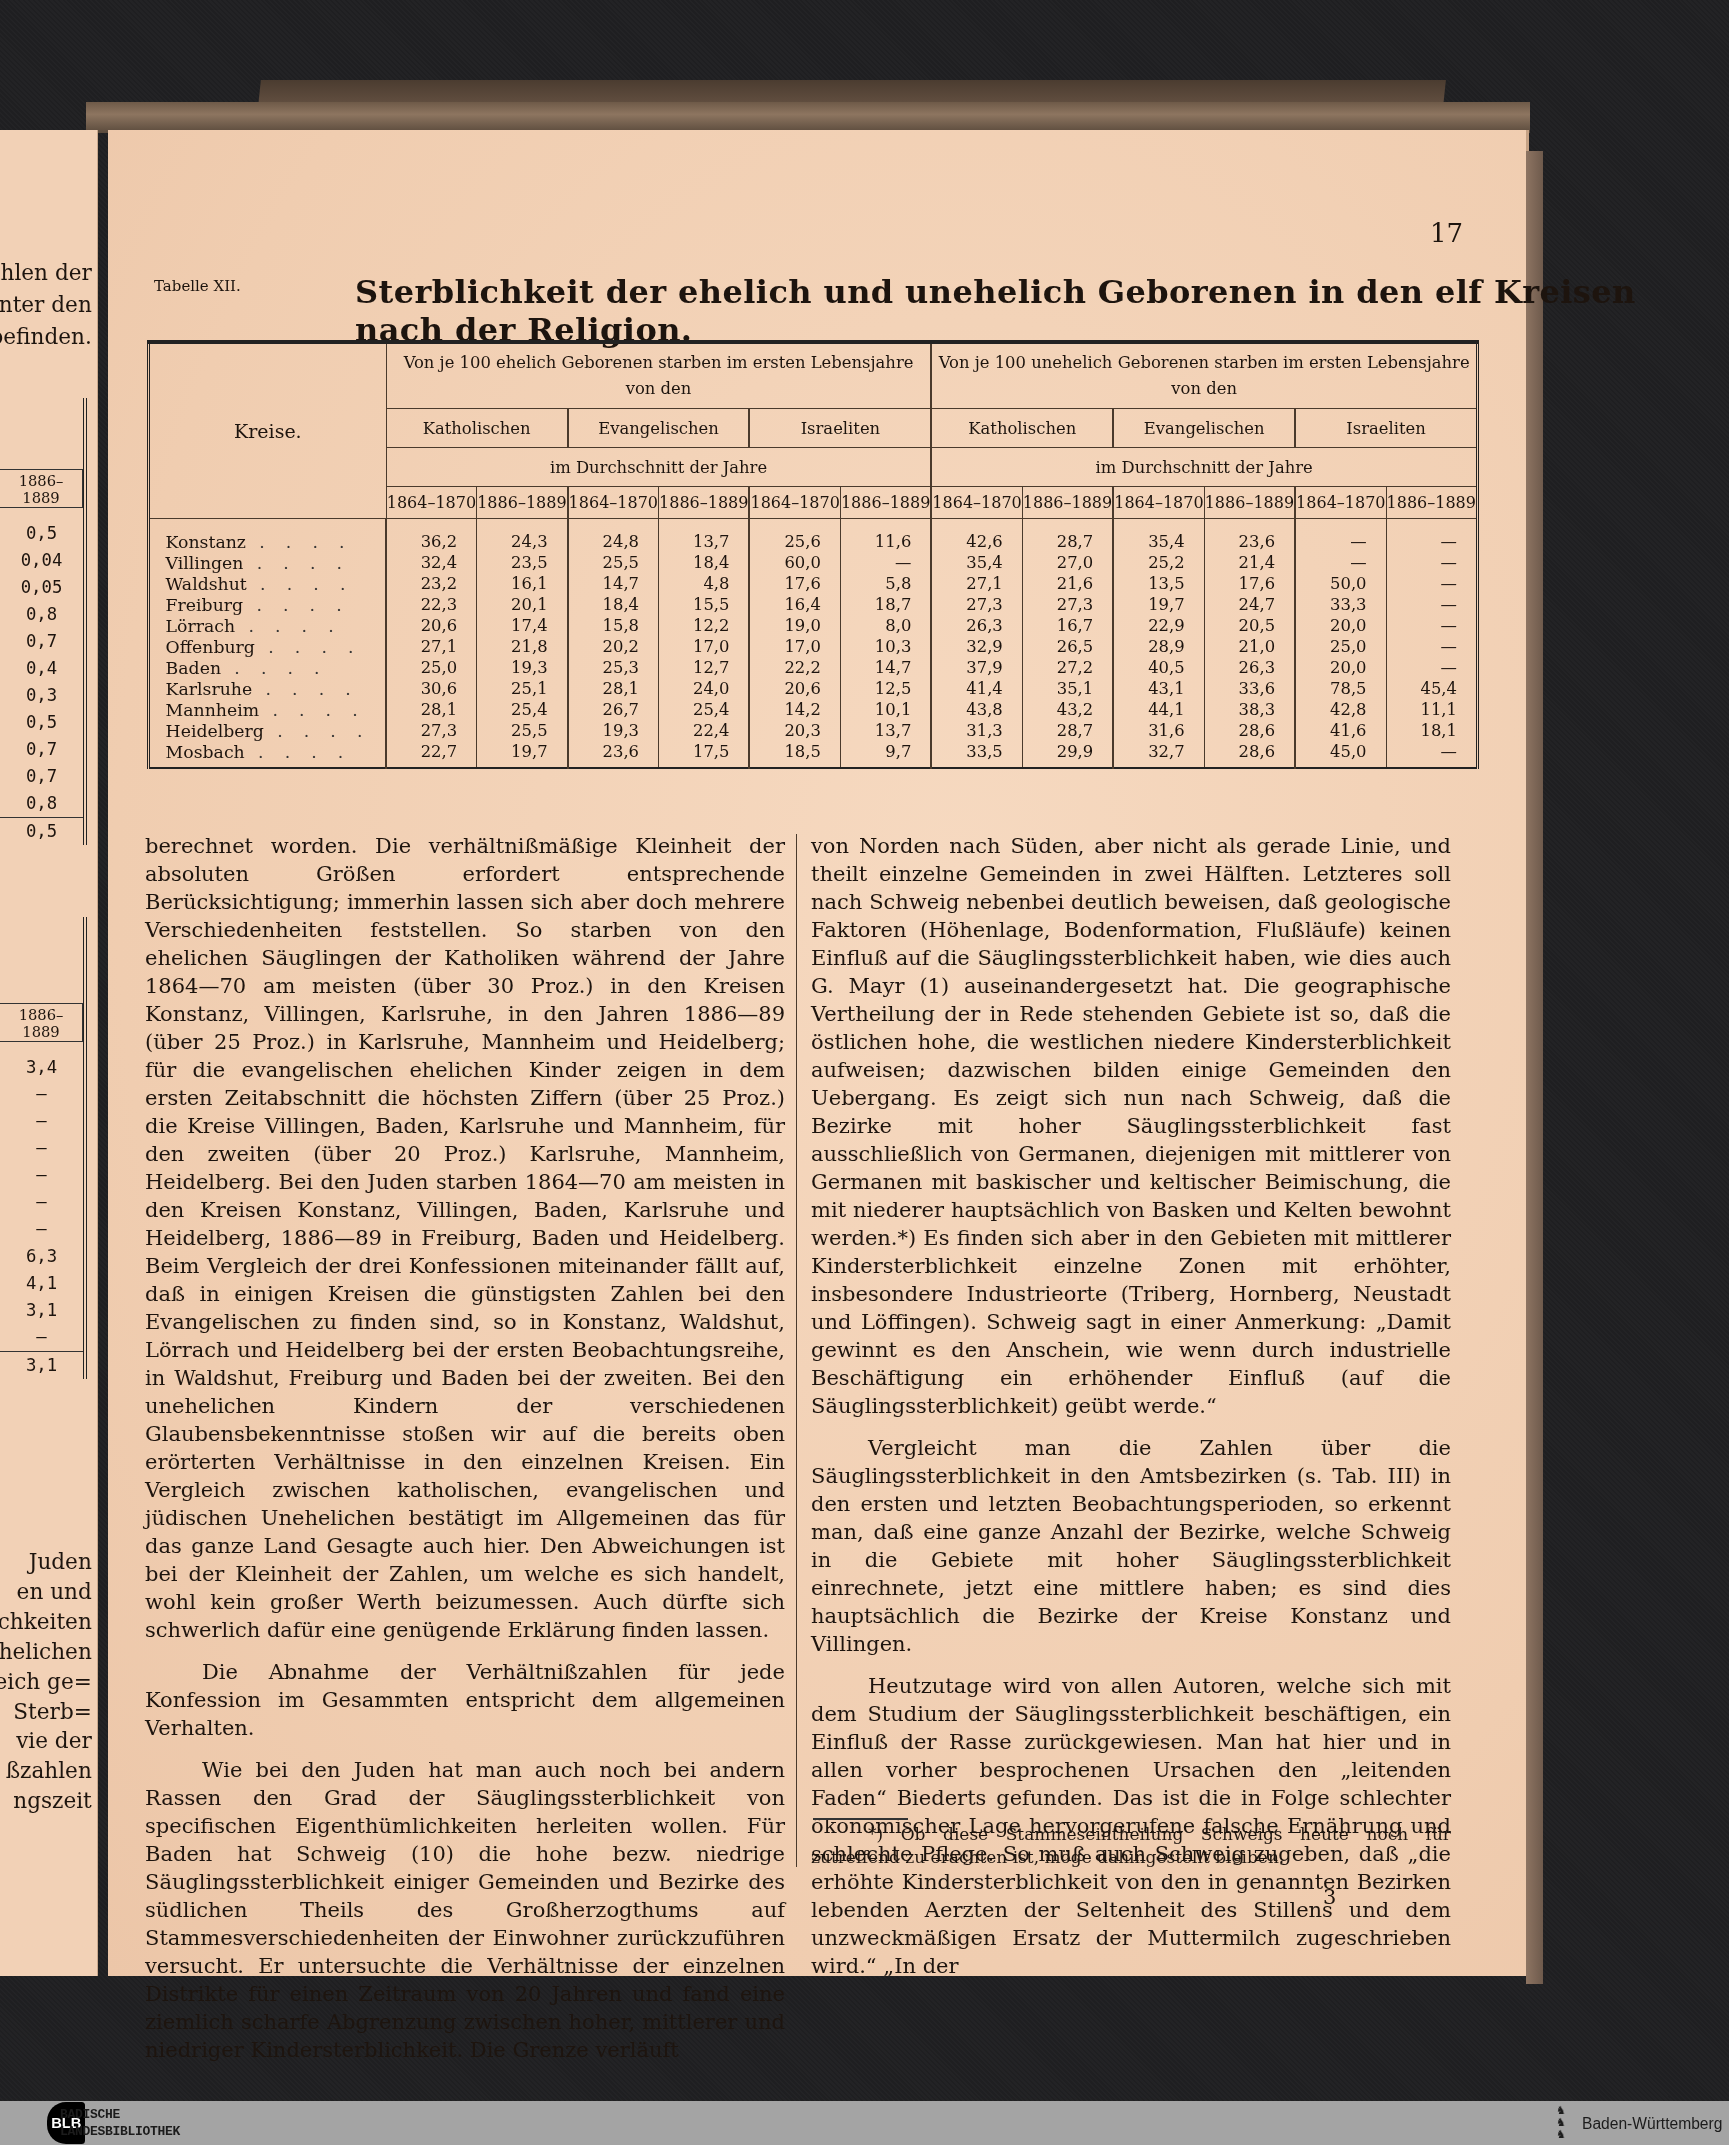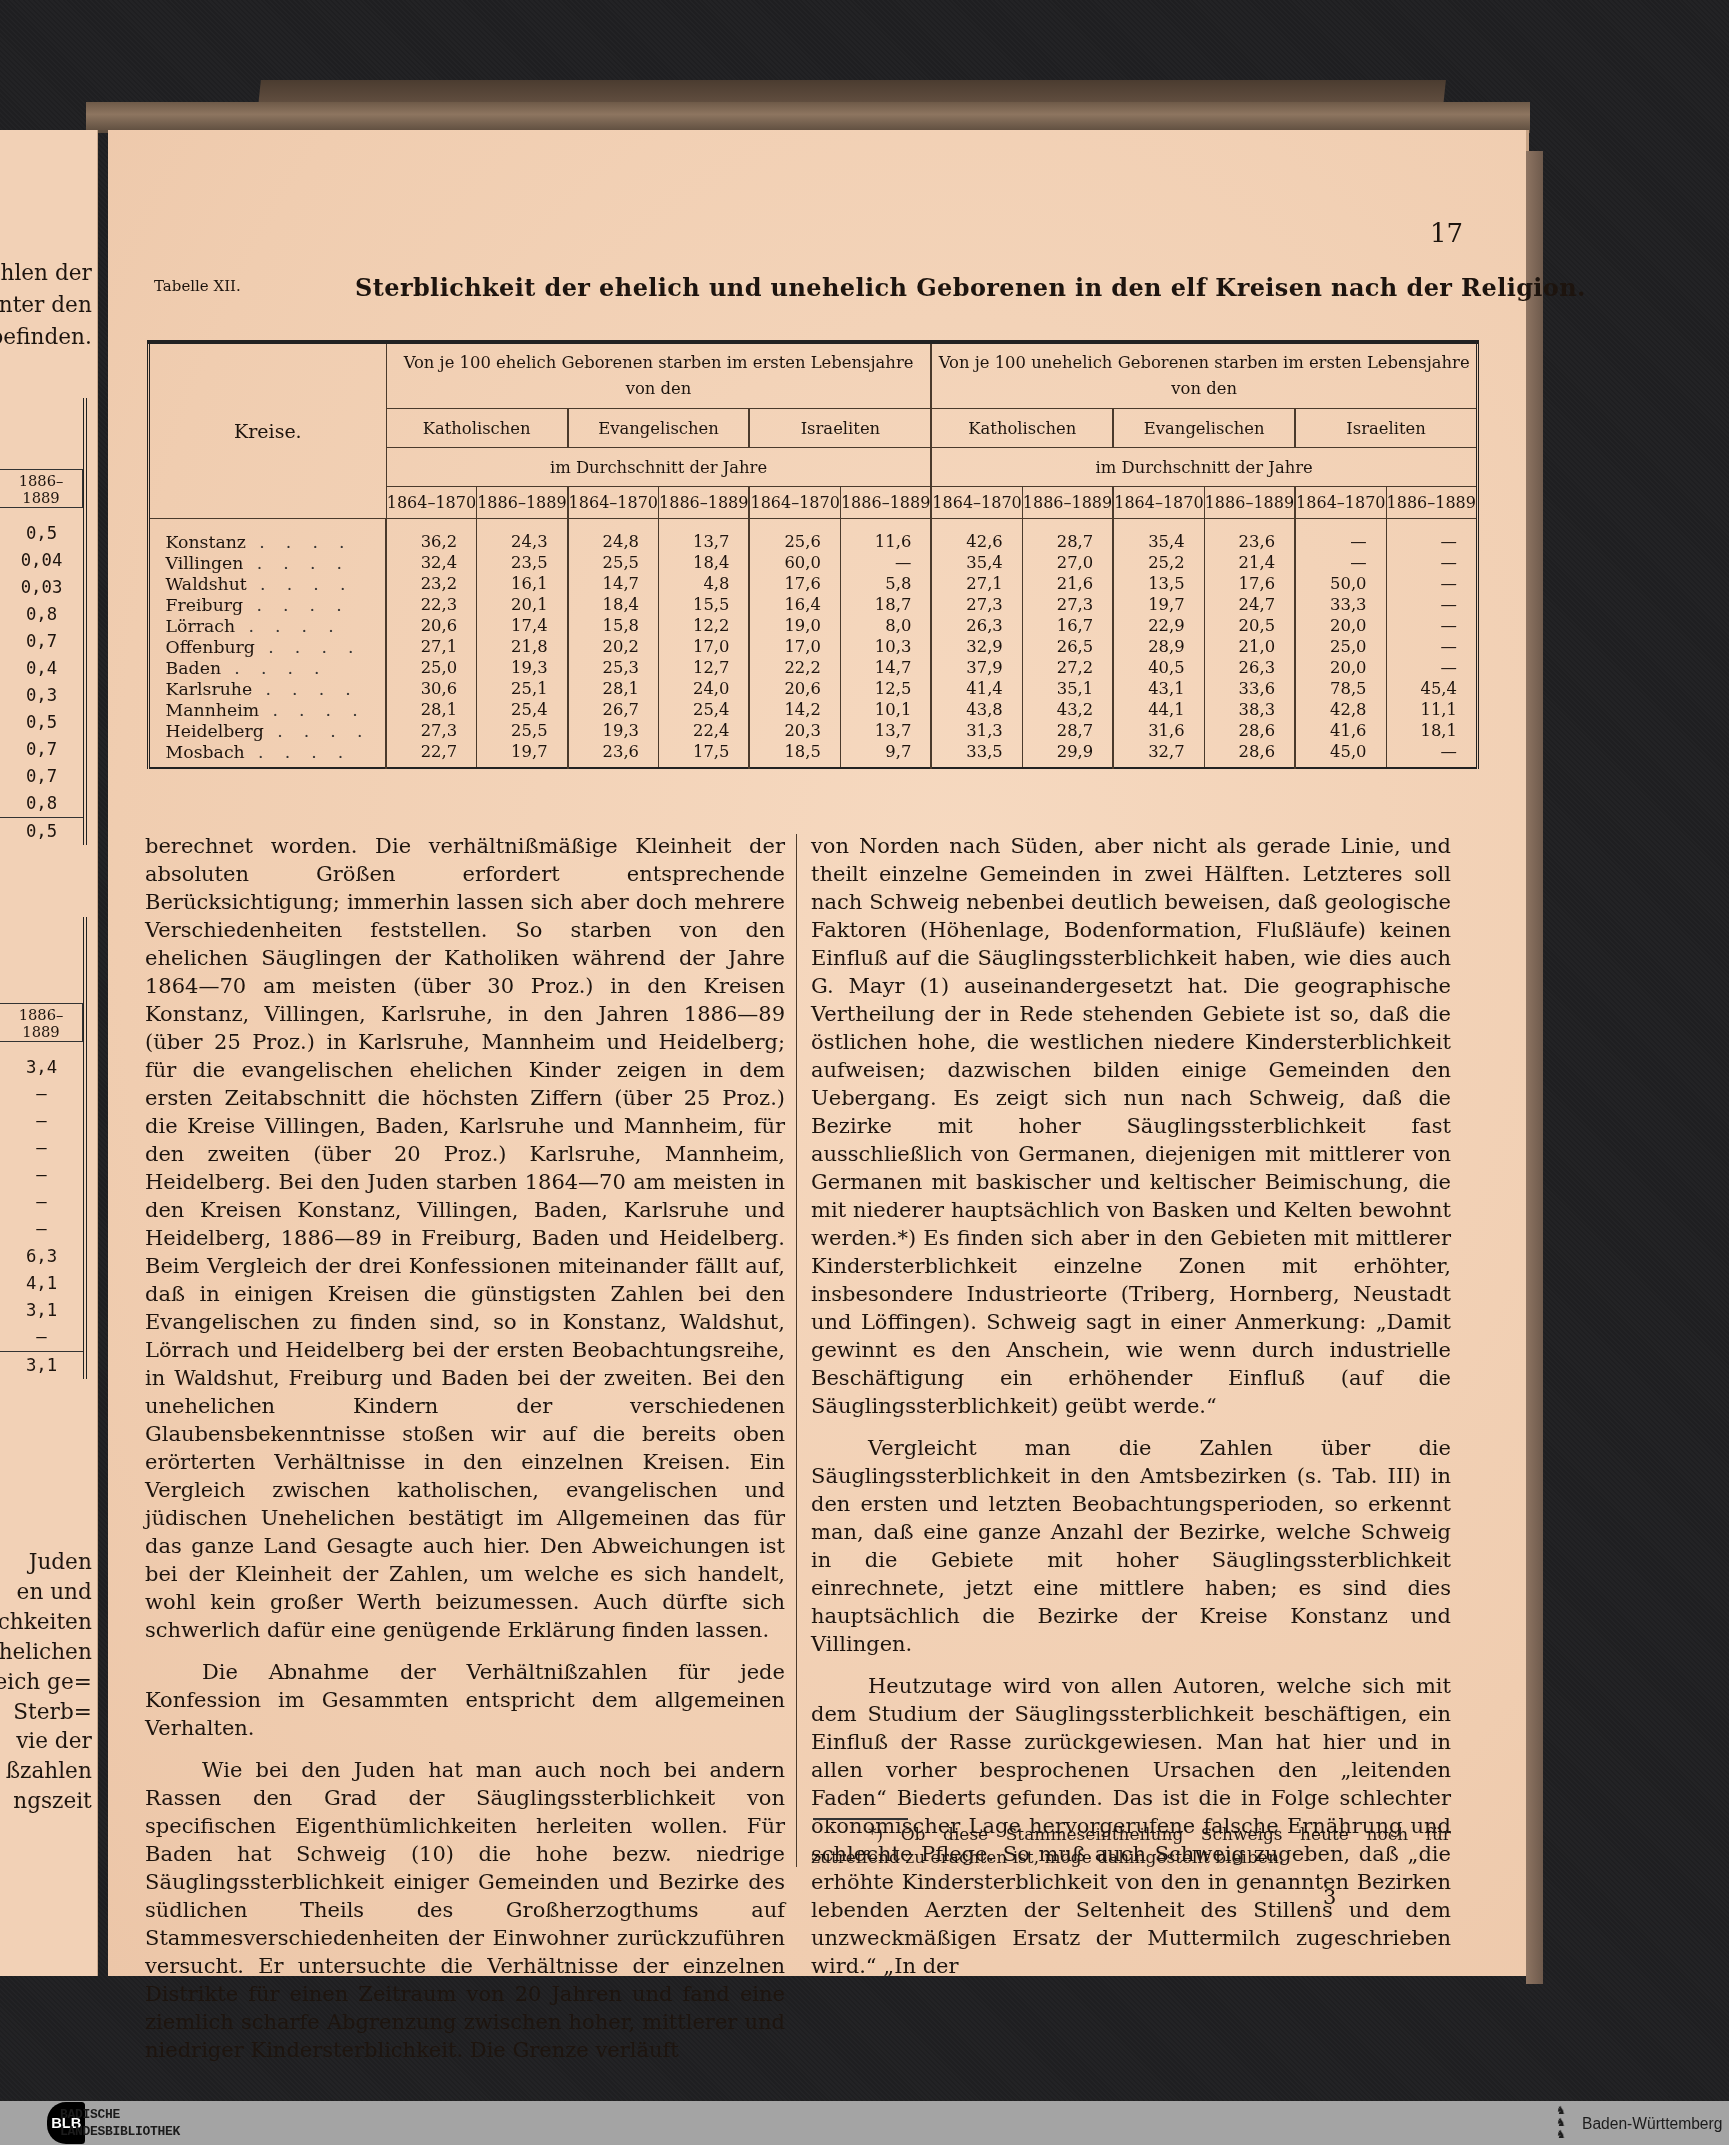--- a/index.html
+++ b/index.html
@@ -40,21 +40,21 @@
     background:#f4d2b6;
     background-image: radial-gradient(ellipse at 60% 40%, #f6d9c0 0%, #f0cdb0 70%, #ecc6a8 100%);
     border-right:3.5px solid #c4a184;
   }
   .page-edge-right {
     position:absolute; left:1526px; top:151px; width:17.3px; height:1833px;
     background:linear-gradient(90deg,#8d7462,#6e5a4c);
   }
   .page-number { position:absolute; left:1422px; top:218px; font-size:26px;margin-left:8px; }
   .table-label { position:absolute; left:154px; top:277px; font-size:15px; }
-  .table-title { position:absolute; left:355px; top:273px; font-size:24px; font-weight:bold; letter-spacing:0.4px; }
+  .table-title { position:absolute; left:355px; top:273px; font-size:32px; font-weight:bold; letter-spacing:0.4px; }
 
   .data-table {
     position:absolute; left:147px; top:340px; width:1306px;
     border-collapse:collapse;
     border-top:4.3px solid #222; border-left:3.5px double #222; border-right:3.5px double #222; border-bottom:2.6px solid #222;
     font-size:17.3px;
   }
   .data-table th, .data-table td { border:0.9px solid #4a3a2c; padding:0; font-weight:normal; }
   .data-table th { font-size:16.4px; height:38px; }
   .data-table th.grp { height:64px; line-height:26px; }
@@ -95,21 +95,21 @@
 <div class="prev-page">
   <div class="txt" style="top:127px;">zahlen der</div>
   <div class="txt" style="top:159px;">unter den</div>
   <div class="txt" style="top:191px;">befinden.</div>
 
   <div class="prev-table" style="top:268px;">
     <div class="hdr" style="margin-top:71px;">1886–1889</div>
     <div id="prev-t1" style="padding-top:12px;">
         <div class="v">0,5</div>
         <div class="v">0,04</div>
-        <div class="v">0,03</div>
+        <div class="v">0,05</div>
         <div class="v">0,8</div>
         <div class="v">0,7</div>
         <div class="v">0,4</div>
         <div class="v">0,3</div>
         <div class="v">0,5</div>
         <div class="v">0,7</div>
         <div class="v">0,7</div>
         <div class="v">0,8</div>
       </div>
     <div class="v sum">0,5</div>

